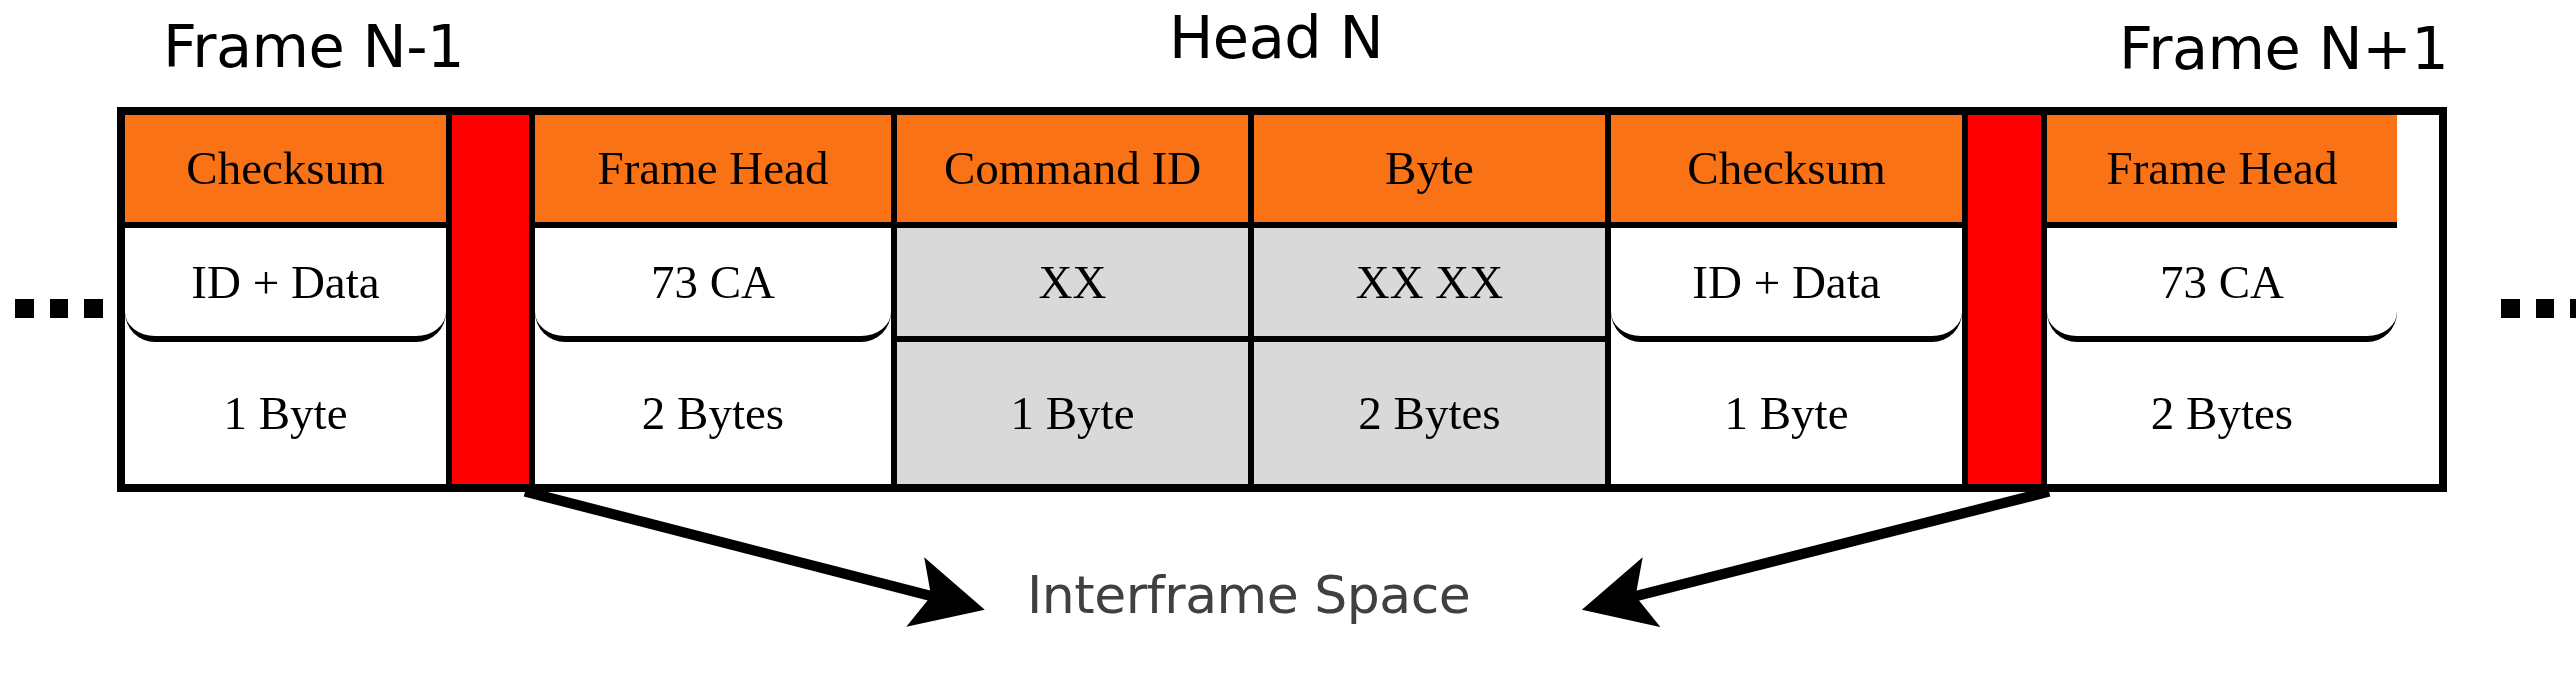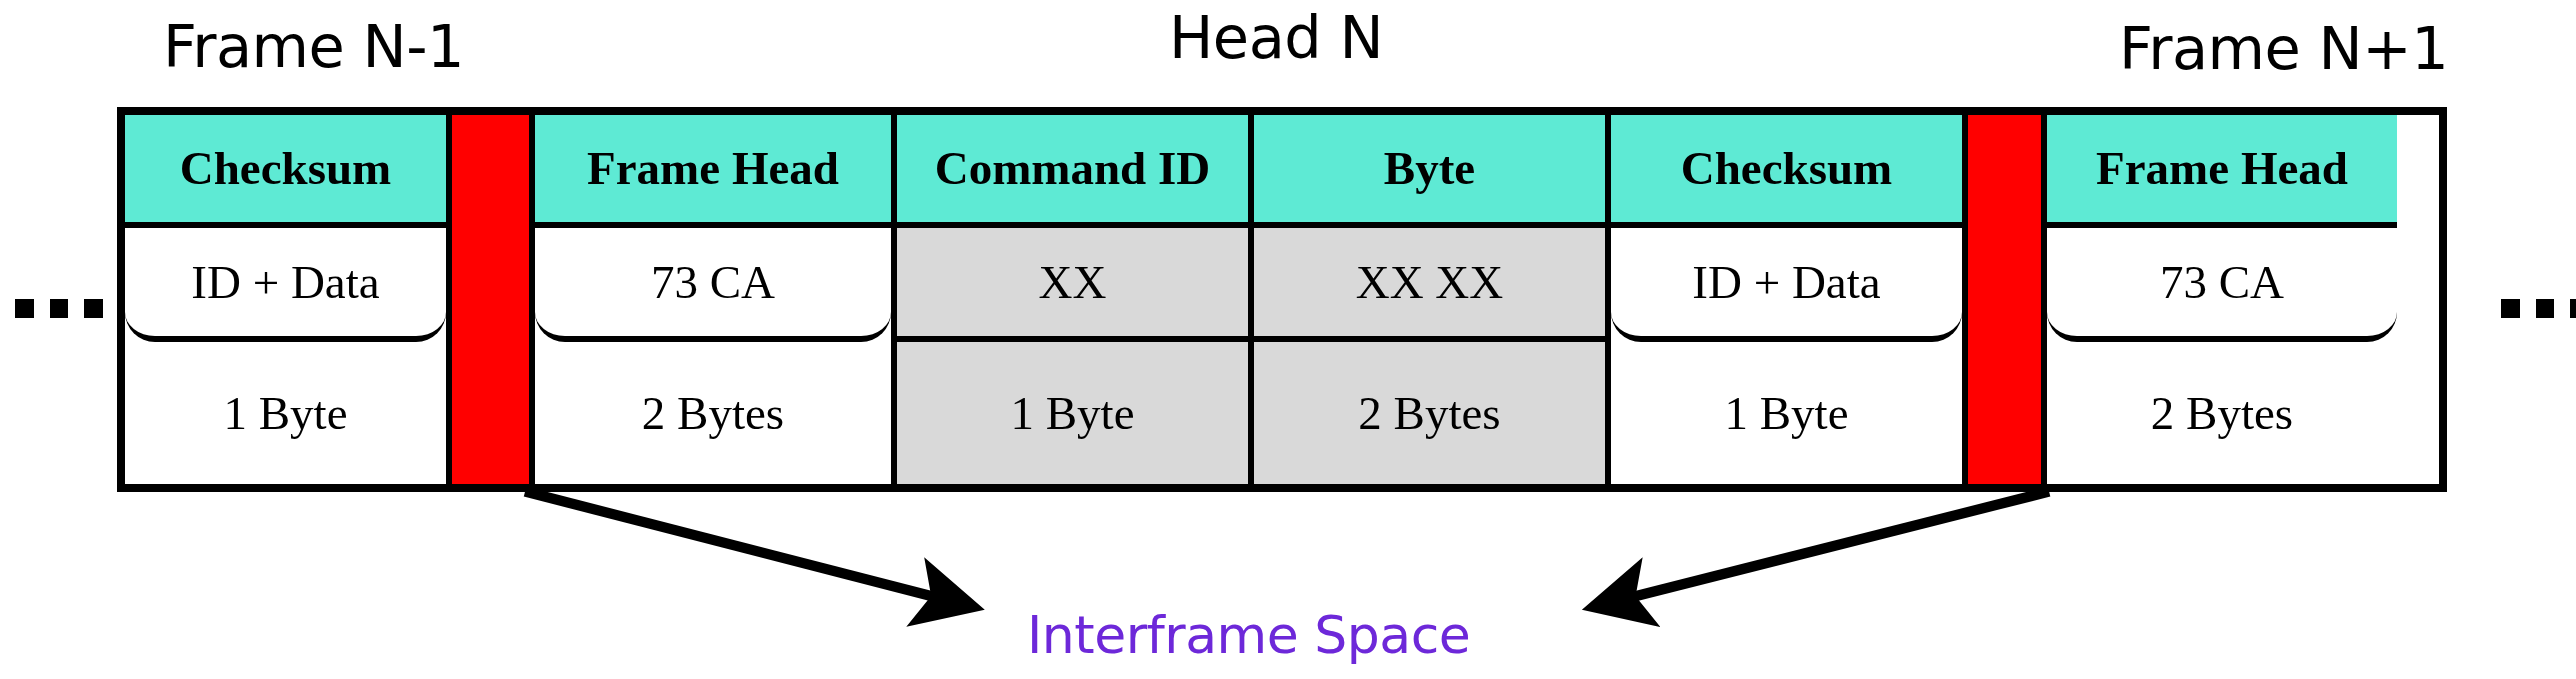--- a/index.html
+++ b/index.html
@@ -61,21 +61,21 @@
     color: #000000;
     font-family: "Liberation Serif", "DejaVu Serif", serif;
     font-size: 47px;
     line-height: 1;
     white-space: nowrap;
   }
   .cell.r-head { height: 118px; border-bottom: 6.5px solid #000000; }
   .cell.r-val  { height: 119px; border-bottom: 6.5px solid #000000; }
   .cell.r-size { height: 148px; }
 
-  .bg-blue { background: #5eead4; font-weight: bold; }
+  .bg-blue { background: #f97316; }
   .bg-gray { background: #D9D9D9; }
   .bg-white{ background: #FFFFFF; border-radius: 30px; }
 
   
   .col.gap {
     background: #FF0000;
     border-right: 6.5px solid #000000;
   }
   .col.gap .gapfill {
     width: 100%;
@@ -105,25 +105,24 @@
     left: 0; top: 0;
     width: 2576px; height: 679px;
     pointer-events: none;
   }
   #interframe-caption {
     position: absolute;
     left: 1027px;
     top: 569px;
     font-family: "DejaVu Sans", "Liberation Sans", sans-serif;
     font-size: 52px;
-    color: #6d28d9;
+    color: #404040;
     white-space: nowrap;
     letter-spacing: -0.5px;
     line-height: 1;
-    margin-top: 40px;
   }
 </style>
 </head>
 <body>
 
 <div id="root">
 
   <div class="frame-label" id="frame-label-prev">Frame N-1</div>
   <div class="frame-label" id="frame-label-cur">Head N</div>
   <div class="frame-label" id="frame-label-next">Frame N+1</div>

